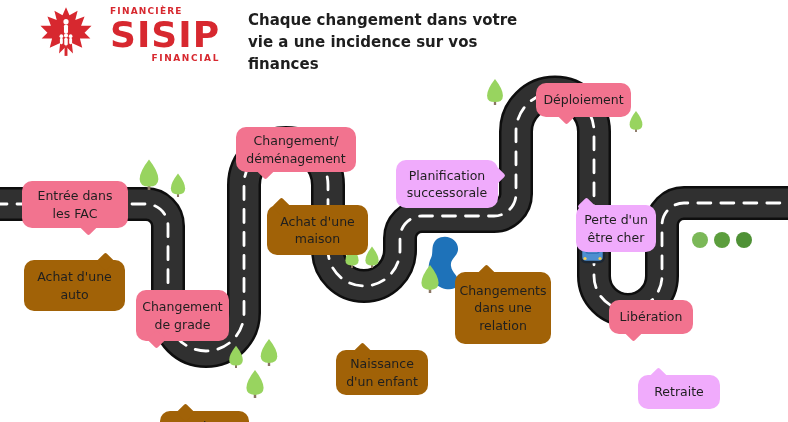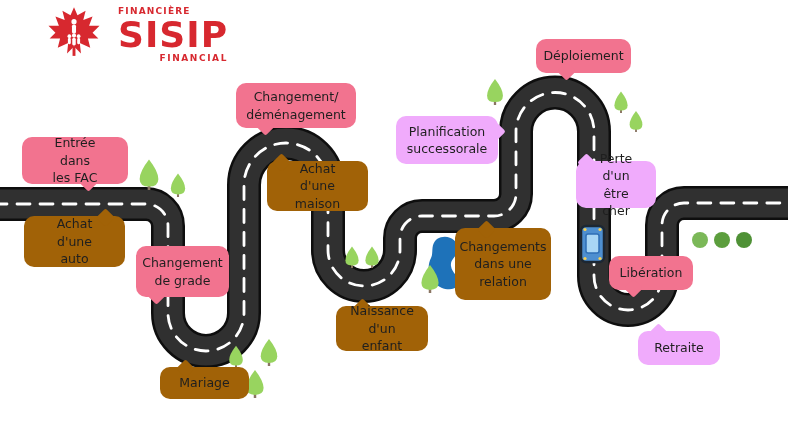--- a/index.html
+++ b/index.html
@@ -1,32 +1,32 @@
 <!DOCTYPE html>
 <html><head>
 <meta charset="utf-8">
 <style>
   html,body{margin:0;padding:0;background:#fff;}
   .canvas{position:relative;width:788px;height:422px;background:#ffffff;overflow:hidden;
           font-family:"DejaVu Sans","Liberation Sans",sans-serif;}
   
   .header{position:absolute;left:0;top:0;width:100%;height:80px;z-index:2;}
-  .logo{position:absolute;left:36px;top:6px;display:flex;align-items:center;justify-content:center;}
+  .logo{position:absolute;left:28px;top:6px;display:flex;align-items:center;justify-content:center;}
   .logo-text{margin-left:6px;color:#D7282F;line-height:1;}
   .logo-fin1{font-size:9px;font-weight:bold;letter-spacing:1.2px;display:block;}
   .logo-name{font-size:36px;font-weight:bold;letter-spacing:1px;display:block;margin-top:1px;}
   .logo-fin2{font-size:9px;font-weight:bold;letter-spacing:1.6px;display:block;text-align:right;margin-top:1px;}
   .title{position:absolute;left:248px;top:10px;width:300px;font-size:15px;font-weight:bold;
          color:#1e1e1e;line-height:1.45;white-space:pre-line;}
   
   .scene{position:absolute;left:0;top:0;z-index:1;}
   
   .bubble{position:absolute;border-radius:10px;display:flex;align-items:center;justify-content:center;
           text-align:center;font-size:12.5px;line-height:1.4;color:#1f1f1f;white-space:pre-line;
-          z-index:3;padding:2px 21px;box-sizing:border-box;}
+          z-index:3;padding:2px 1px;box-sizing:border-box;margin-top:44px;}
   .bubble::after{content:"";position:absolute;width:13px;height:13px;background:inherit;
                  transform:rotate(45deg);border-radius:2px;z-index:-1;}
   .pink{background:#F2738F;}
   .green{background:#a16207;}
   .blue{background:#f0abfc;}
   .tail-b::after{bottom:-5px;left:var(--tx,50%);margin-left:-6px;}
   .tail-t::after{top:-5px;left:var(--tx,50%);margin-left:-6px;}
   .tail-r::after{right:-5px;top:var(--ty,50%);margin-top:-6px;}
 </style>
 </head>
@@ -107,20 +107,23 @@
         <rect x="39.5" y="55" width="5" height="11" rx="2" fill="#fff"></rect>
         <rect x="47" y="55" width="6" height="13" rx="2.5" fill="#fff"></rect>
         <rect x="55.5" y="55" width="5" height="11" rx="2" fill="#fff"></rect>
       </svg>
       <span class="logo-text">
         <span class="logo-fin1">FINANCIÈRE</span>
         <span class="logo-name">SISIP</span>
         <span class="logo-fin2">FINANCIAL</span>
       </span>
     </div>
+    <div class="title">Chaque changement dans votre
+vie a une incidence sur vos
+finances</div>
   </div>
 
   <div id="bubbles">
       <div class="bubble pink tail-b" style="left: 22px; top: 137px; width: 106px; height: 47px; --tx: 62%;">Entrée dans
 les FAC</div>
       <div class="bubble green tail-t" style="left: 24px; top: 216px; width: 101px; height: 51px; --tx: 80%;">Achat d'une
 auto</div>
       <div class="bubble pink tail-b" style="left: 136px; top: 246px; width: 93px; height: 51px; --tx: 22%;">Changement
 de grade</div>
       <div class="bubble green tail-t" style="left: 160px; top: 367px; width: 89px; height: 32px; --tx: 28%;">Mariage</div>

